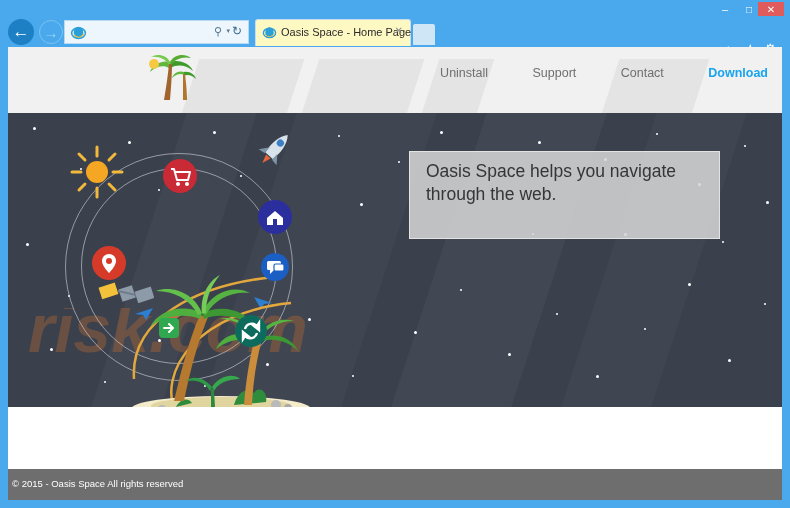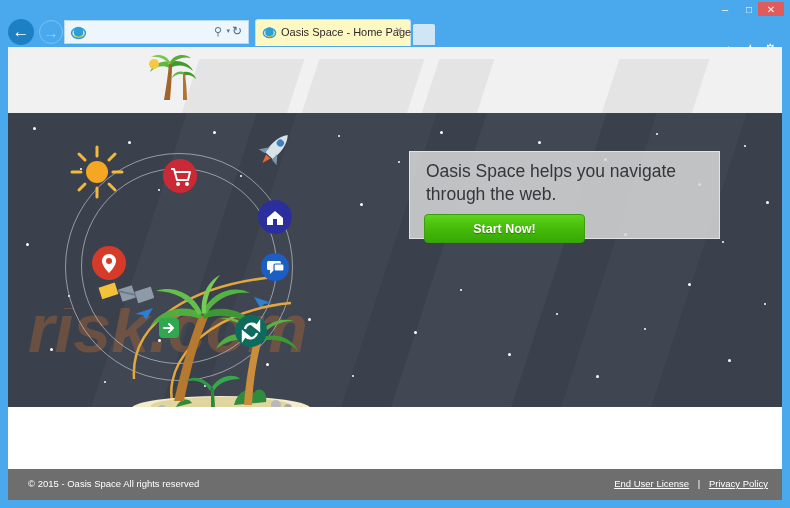--- a/index.html
+++ b/index.html
@@ -84,21 +84,21 @@
                line-height:29px; text-shadow:0 1px 1px rgba(0,0,0,0.35); }
 
   
   .orbit { position:absolute; border:1px solid rgba(225,228,235,0.55); border-radius:50%; }
   .badge { position:absolute; border-radius:50%; color:#ffffff; text-align:center; }
   .sq-badge { position:absolute; border-radius:4px; color:#ffffff; text-align:center; }
 
   
   #whiteband { position:relative; width:774px; height:62px; background:#ffffff; overflow:hidden; }
   #footer { position:relative; width:774px; height:31px; background:#6e6e6e; color:#ffffff; }
-  #copyright { position:absolute; left:20px; top:9px; font-size:9.5px; }
+  #copyright { position:absolute; left:4px; top:9px; font-size:9.5px; }
   #footlinks { position:absolute; right:14px; top:9px; font-size:9.5px; }
   #footlinks a { color:#ffffff; text-decoration:underline; }
   .sep { margin:0 6px; }
 </style>
 </head>
 <body>
 
 <div id="window">
 
   <div id="titlebar">
@@ -153,20 +153,26 @@
         <path d="M30 12 C40 9 50 14 53 21 C46 15 37 14 31 18 Z" fill="#3f9c2c"></path>
         <path d="M30 12 C27 5 17 3 11 7 C19 6 26 9 29 15 Z" fill="#76c94a"></path>
         <path d="M30 12 C34 4 45 3 51 8 C43 6 35 9 31 15 Z" fill="#57ad34"></path>
         <path d="M29 14 C28 25 26 38 24 50 L30 50 C31 38 32 25 32 14 Z" fill="#a0642c"></path>
         <path d="M44 22 C38 20 33 24 32 28 C36 24 41 23 44 25 Z" fill="#5fb83c"></path>
         <path d="M44 22 C50 21 55 25 56 29 C52 25 47 24 44 26 Z" fill="#3f9c2c"></path>
         <path d="M43 24 C43 32 43 42 43 50 L47 50 C47 42 46 32 45 24 Z" fill="#b0762f"></path>
         <circle cx="14" cy="14" r="5" fill="#f6c944"></circle>
       </svg>
 
+      <div id="mainnav">
+        <span class="navlink">Uninstall</span>
+        <span class="navlink">Support</span>
+        <span class="navlink">Contact</span>
+        <span class="navlink accent">Download</span>
+      </div>
     </div>
 
     <div id="hero">
 
       <div class="wm-band" style="left:130px;top:-20px;width:70px;height:340px;background:rgba(255,255,255,0.035);"></div>
       <div class="wm-band" style="left:240px;top:-20px;width:140px;height:340px;background:rgba(255,255,255,0.03);"></div>
       <div class="wm-band" style="left:430px;top:-20px;width:120px;height:340px;background:rgba(255,255,255,0.045);"></div>
       <div class="wm-band" style="left:600px;top:-20px;width:90px;height:340px;background:rgba(255,255,255,0.03);"></div>
 
       <div class="wm-band" style="left:0px;top:195px;width:774px;height:52px;background:transparent;transform:none;">
@@ -342,29 +348,23 @@
       </div>
 
       <div class="sq-badge" style="left:151px;top:205px;width:20px;height:20px;background:#2fa84f;">
         <svg width="20" height="20" viewBox="0 0 20 20">
           <path d="M5 10 H13 M10 6 L14 10 L10 14" fill="none" stroke="#fff" stroke-width="2" stroke-linecap="round" stroke-linejoin="round"></path>
         </svg>
       </div>
 
       <div id="panel">
         <div id="panel-text">Oasis Space helps you navigate through the web.</div>
-        <div id="start-btn">Start Now!</div>
       </div>
     </div>
 
     <div id="whiteband"></div>
 
     <div id="footer">
       <span id="copyright">© 2015 - Oasis Space All rights reserved</span>
-      <span id="footlinks">
-        <a href="#">End User License</a>
-        <span class="sep">|</span>
-        <a href="#">Privacy Policy</a>
-      </span>
     </div>
 
   </div>
 </div>
 
 </body></html>

